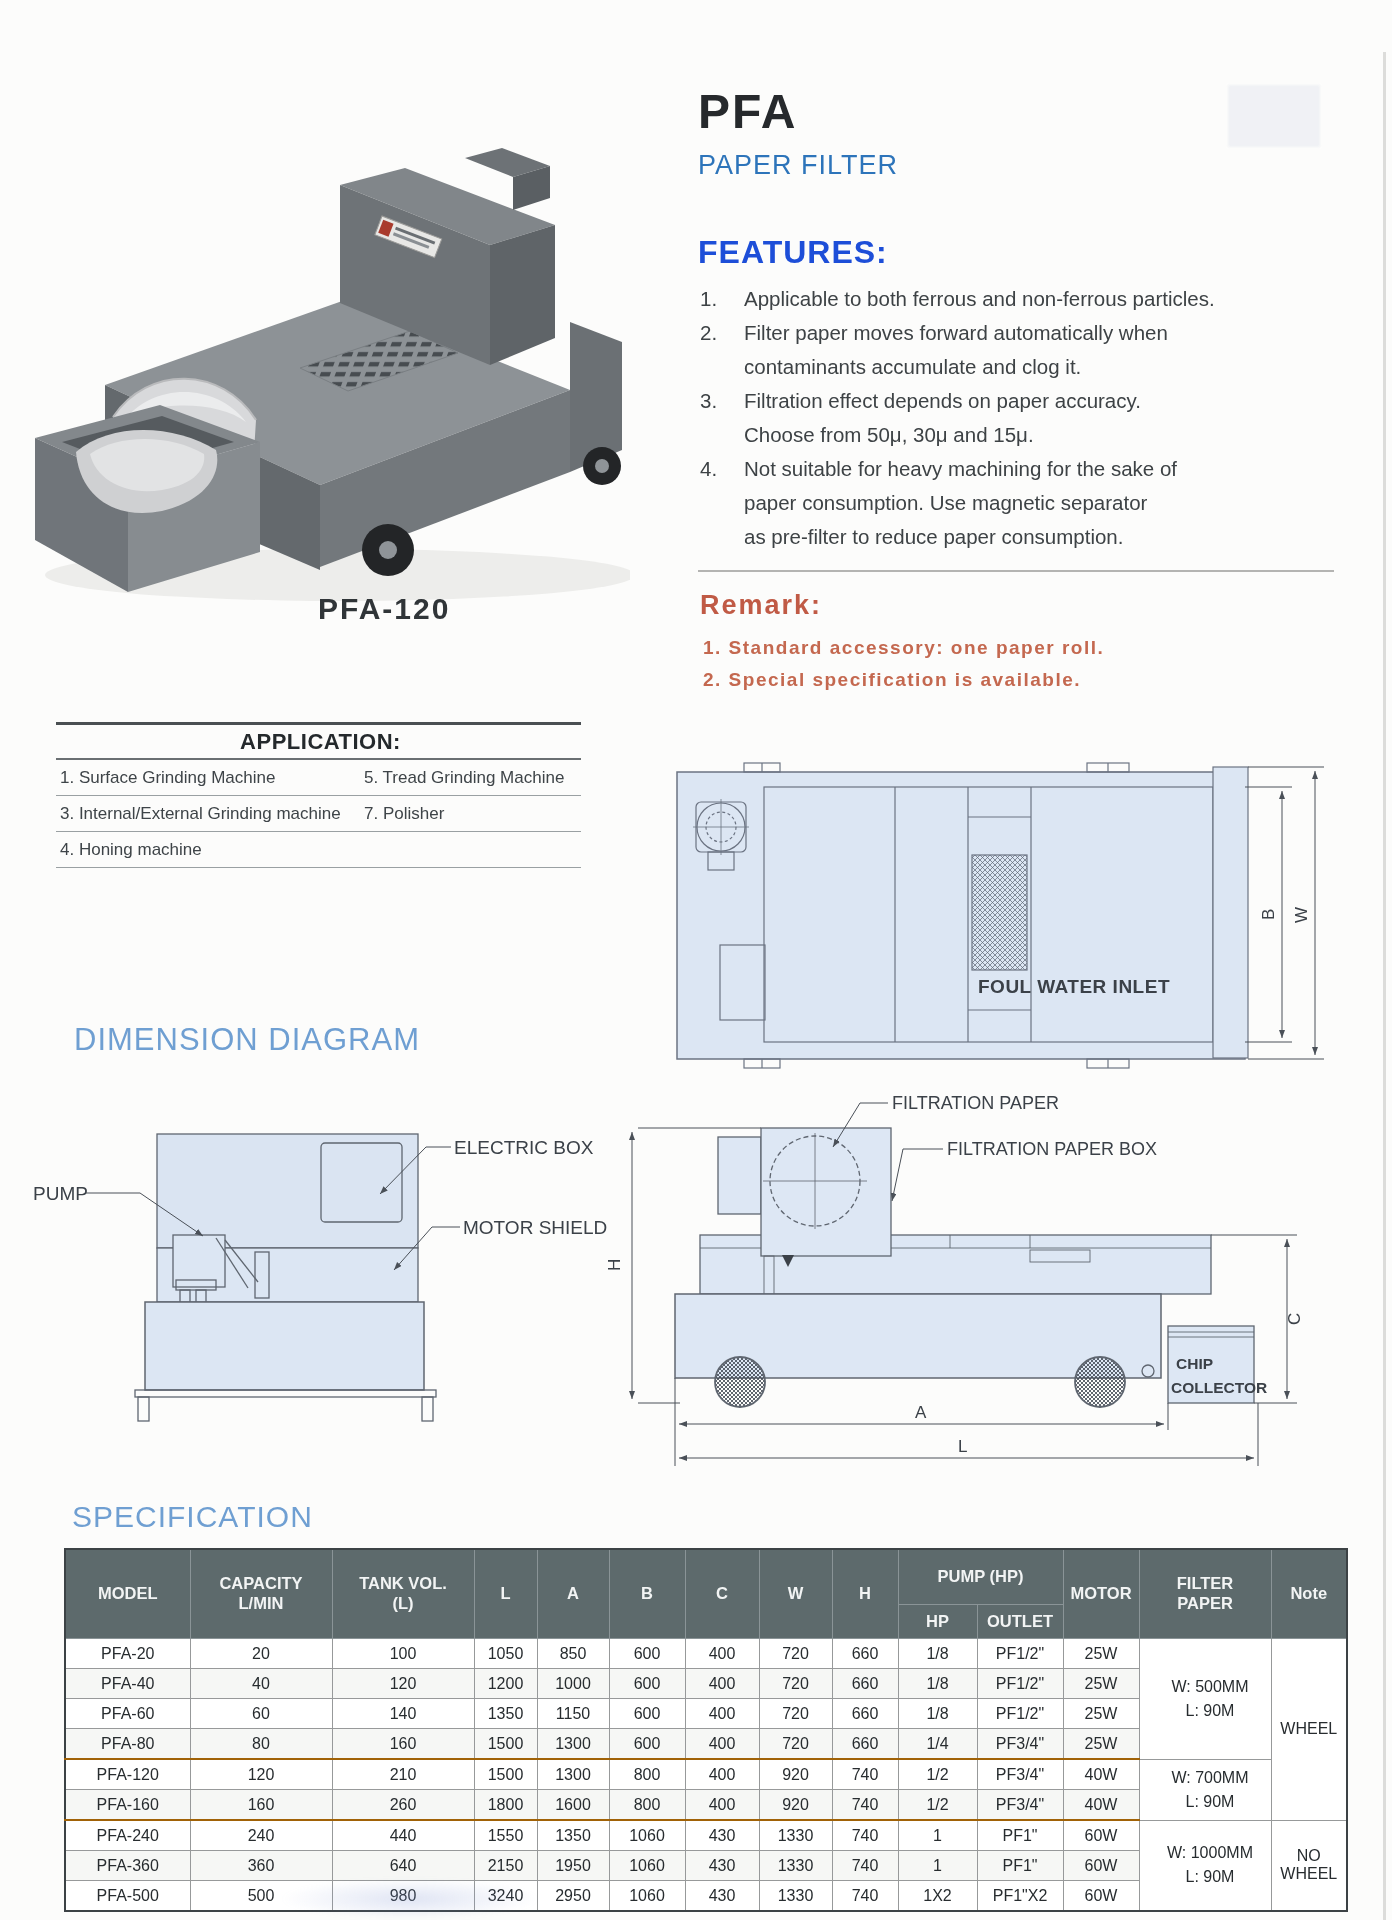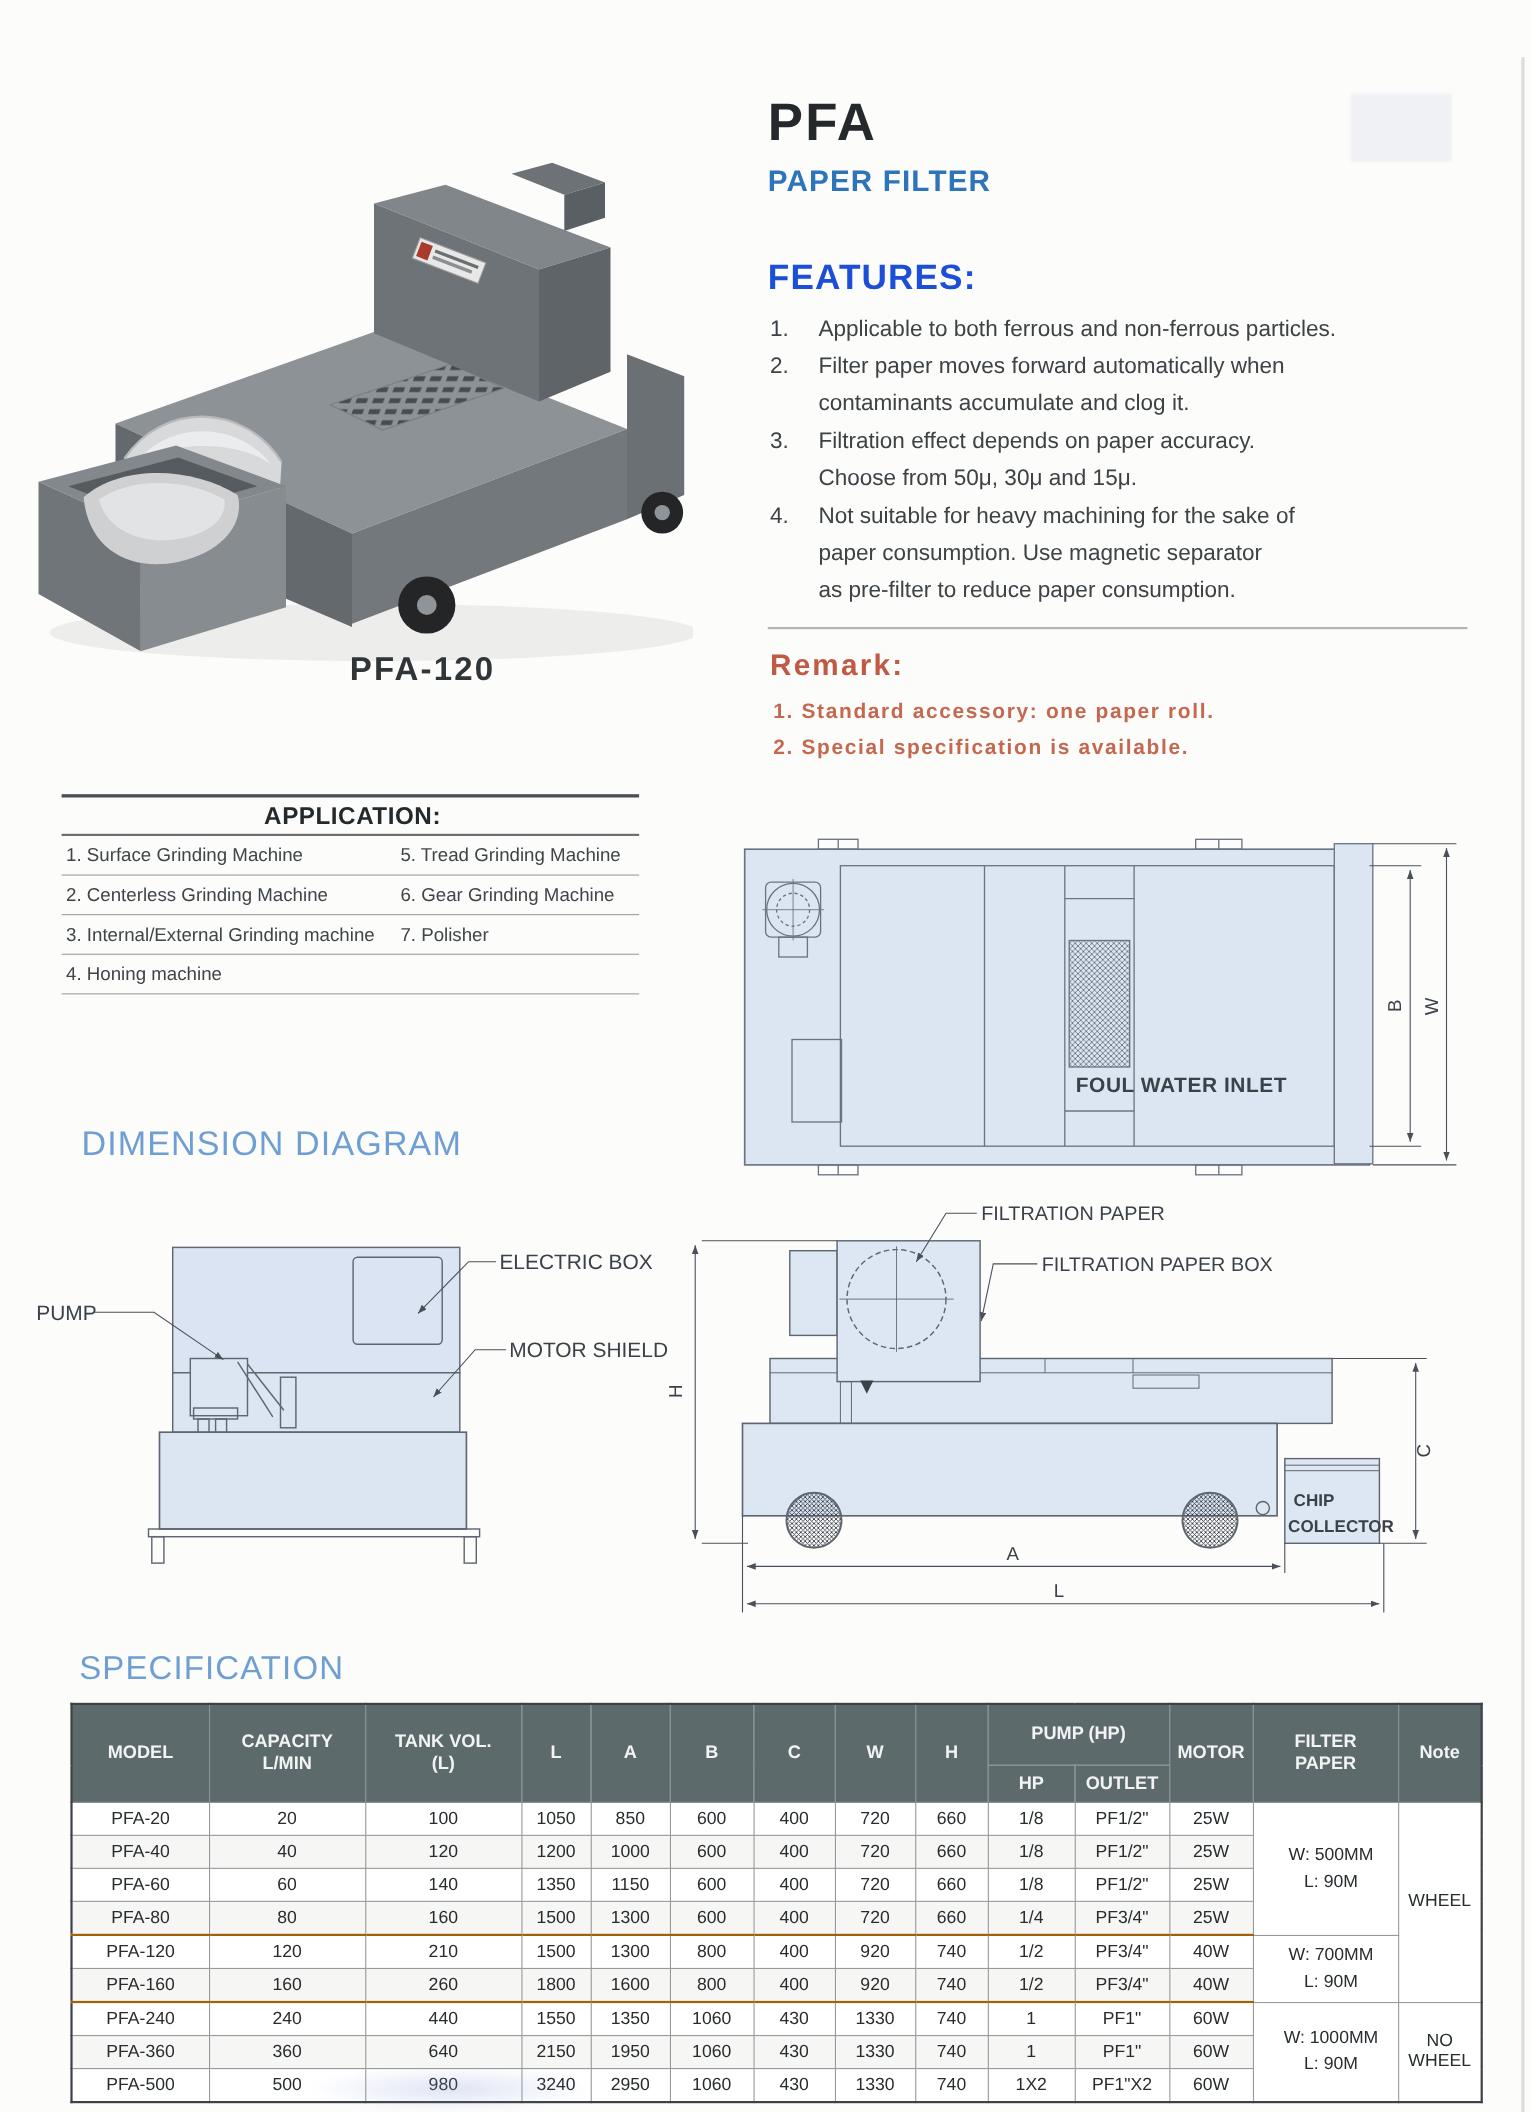--- a/index.html
+++ b/index.html
@@ -2,21 +2,21 @@
 <html><head>
 <meta charset="utf-8">
 <style>
   html,body{margin:0;padding:0;background:#e8e8e6;}
   .page{position:relative;width:1392px;height:1920px;background:#fcfcfb;overflow:hidden;
         font-family:"Liberation Sans",sans-serif;color:#3a3f43;}
   .abs{position:absolute;}
 
   
   .brand{left:698px;top:84px;font-size:48px;font-weight:bold;color:#26292c;letter-spacing:2px;}
-  .subtitle{left:698px;top:150px;font-size:27px;font-weight:bold;color:#2d74ba;letter-spacing:1px;}
+  .subtitle{left:698px;top:150px;font-size:27px;font-weight:normal;color:#2d74ba;letter-spacing:1px;}
   .features-title{left:698px;top:234px;font-size:32px;font-weight:bold;color:#1d4ed8;letter-spacing:1px;}
   .features-list{left:700px;top:282px;width:640px;}
   .feat{display:flex;font-size:20.5px;line-height:34px;color:#3d4245;}
   .feat .num{flex:0 0 44px;}
   .feat .ftext{white-space:pre-line;}
   .features-rule{left:698px;top:570px;width:636px;height:0;border-top:2px solid #b4b4b2;}
   .remark-title{left:700px;top:590px;font-size:27px;font-weight:bold;color:#c05a45;letter-spacing:2px;}
   .remark-list{left:703px;top:632px;}
   .remark-item{font-size:19px;font-weight:bold;color:#c4684f;letter-spacing:1.5px;line-height:32px;}
 
@@ -143,24 +143,20 @@
       <div class="remark-item">1. Standard accessory: one paper roll.</div>
       <div class="remark-item">2. Special specification is available.</div>
     </div>
 
   <div class="abs app app-topline">
     <div class="app-title">APPLICATION:</div>
     <div>
         <div class="app-row">
           <span class="l">1. Surface Grinding Machine</span>
           <span class="r">5. Tread Grinding Machine</span>
-        </div>
-        <div class="app-row">
-          <span class="l">2. Centerless Grinding Machine</span>
-          <span class="r">6. Gear Grinding Machine</span>
         </div>
         <div class="app-row">
           <span class="l">3. Internal/External Grinding machine</span>
           <span class="r">7. Polisher</span>
         </div>
         <div class="app-row">
           <span class="l">4. Honing machine</span>
           <span class="r"></span>
         </div>
       </div>

